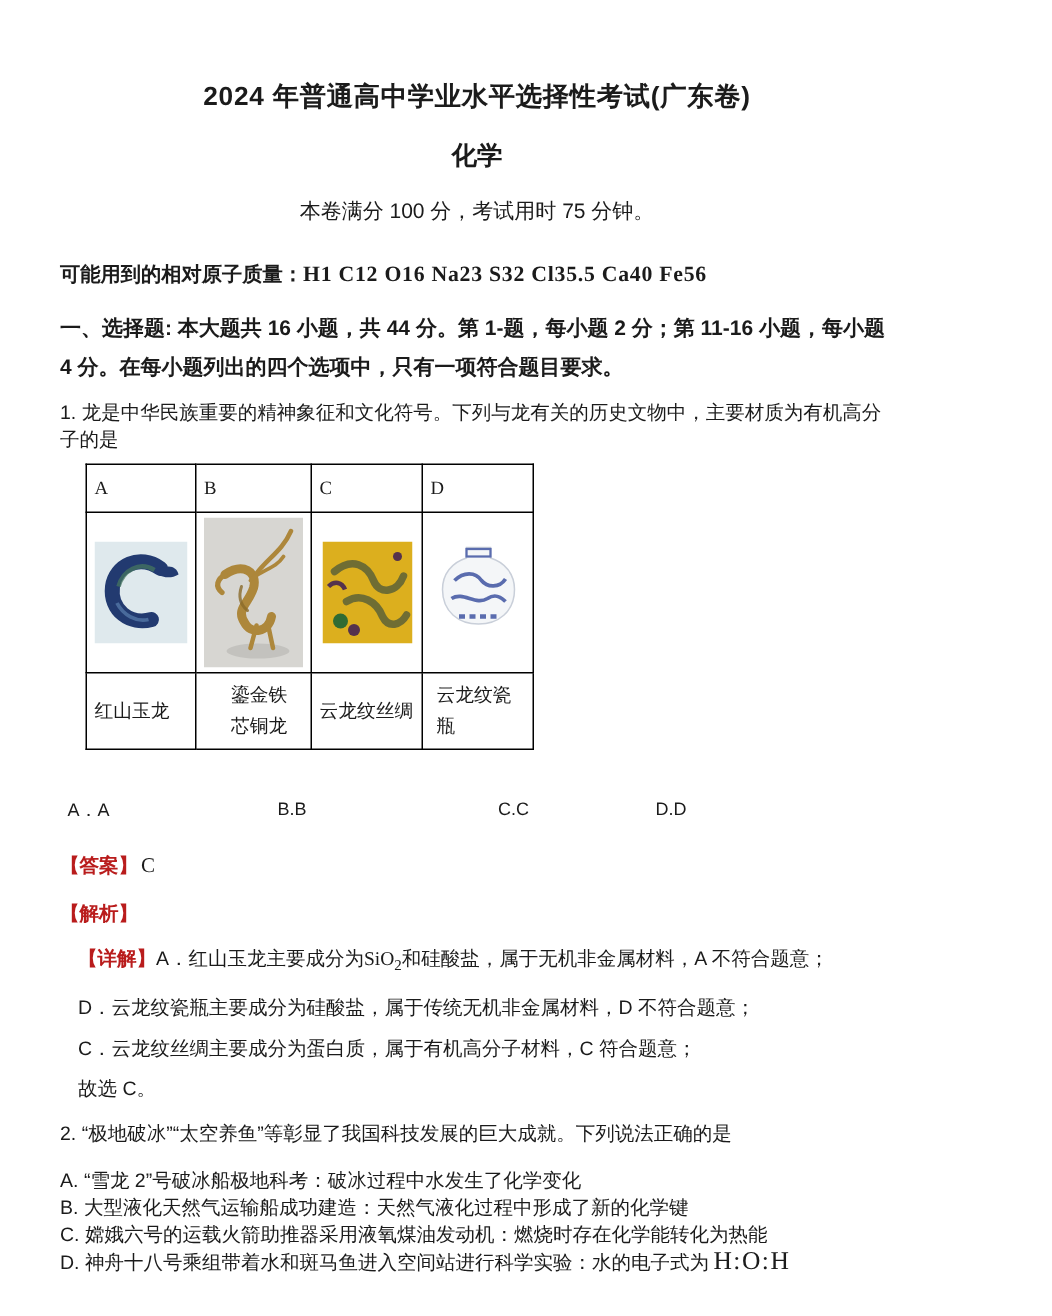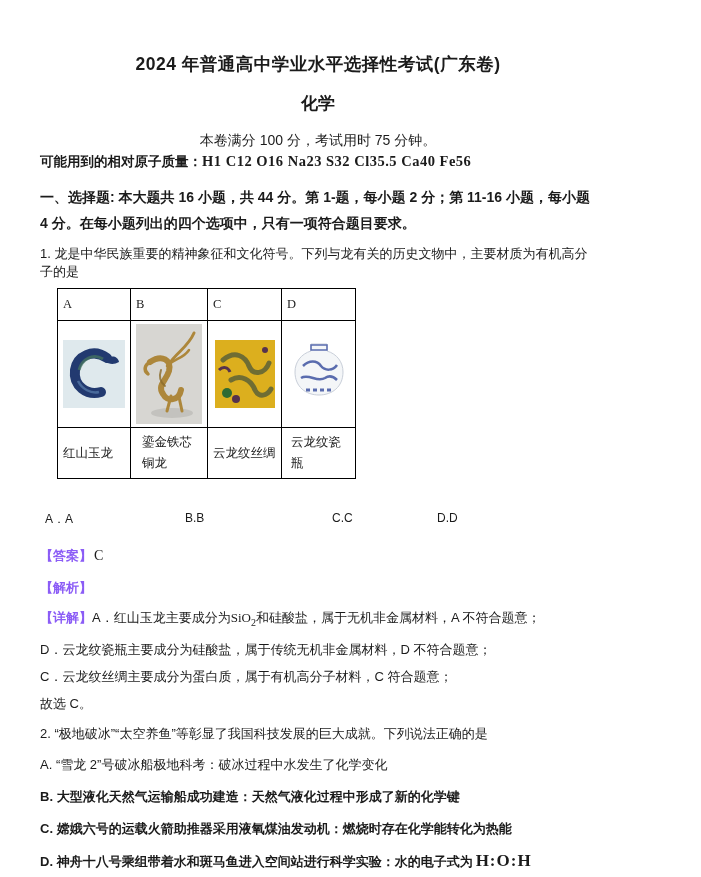--- a/index.html
+++ b/index.html
@@ -1,49 +1,49 @@
 <!DOCTYPE html>
 <html><head>
 <meta charset="utf-8">
 <style>
   html,body{margin:0;padding:0;background:#ffffff;}
   body{width:701px;height:877px;font-family:"Liberation Sans",sans-serif;color:#1b1b1b;}
   .page{position:relative;width:634px;height:877px;box-sizing:border-box;
         padding:52px 38px 0 40px;background:#fff;overflow:hidden;}
   .b{font-weight:bold;}
   .serif{font-family:"Liberation Serif",serif;}
-  .blue{color:#8b5cf6;}
+  .blue{color:#b91c1c;}
   .center{text-align:center;}
   .title1{font-size:17.5px;font-weight:bold;letter-spacing:.5px;}
   .title2{font-size:17px;font-weight:bold;margin-top:16px;}
   .info{font-size:14px;font-weight:normal;margin-top:17px;}
-  .atomic{font-size:13.5px;font-weight:bold;margin-top:3px;}
+  .atomic{font-size:13.5px;font-weight:bold;margin-top:24px;}
   .atomic .vals{font-family:"Liberation Serif",serif;font-size:14.5px;letter-spacing:.5px;}
   .section{font-size:14px;font-weight:bold;line-height:26px;margin-top:13px;}
   .qstem{font-size:13px;margin-top:9px;}
   table.artifacts{border-collapse:collapse;margin:7px 0 0 17px;table-layout:fixed;}
   table.artifacts td{border:1px solid #000;vertical-align:middle;font-size:12.5px;
         padding:0 5px;box-sizing:border-box;}
   td.hd{height:32px;vertical-align:middle;padding-left:7px;font-family:"Liberation Serif",serif;font-size:13.5px;}
   td.imgc{height:107px;text-align:center;}
   td.lbl{height:51px;line-height:21px;}
   .col-a{width:70px;} .col-b{width:77px;} .col-c{width:74px;} .col-d{width:74px;}
-  td.lbl.pb{padding-left:11px;} td.lbl.pd{padding-left:9px;}
+  td.lbl.pb{padding-left:23px;} td.lbl.pd{padding-left:9px;}
   .optrow{position:relative;height:16px;margin-top:32px;font-size:12px;}
   .optrow span{position:absolute;top:0;}
   .optrow .o0{left:5px;} .optrow .o1{left:145px;} .optrow .o2{left:292px;} .optrow .o3{left:397px;}
   .ansline{margin-top:20px;font-size:13px;}
   .ansline .val{font-family:"Liberation Serif",serif;font-size:14px;margin-left:2px;}
   .jx{margin-top:14px;font-size:13px;}
-  .detail p{margin:12px 0 0 0;font-size:13px;line-height:15px;}
+  .detail p{margin:12px 0 0 12px;font-size:13px;line-height:15px;}
   .detail p:first-child{margin-top:13px;}
   sub.f{font-size:10px;}
   .q2stem{font-size:13px;margin-top:14px;}
   .q2opt{font-size:13px;margin-top:13px;line-height:17px;}
-  .q2opt.sp{margin-top:15px;font-weight:bold;}
+  .q2opt.sp{margin-top:1px;}
   .eformula{font-family:"Liberation Serif",serif;font-size:17px;letter-spacing:1px;margin-left:3px;}
   svg{display:block;margin:0 auto;}
 </style>
 </head>
 <body>
 
 <div class="page">
 
   <div class="title1 center">2024 年普通高中学业水平选择性考试(广东卷)</div>
   <div class="title2 center">化学</div>

